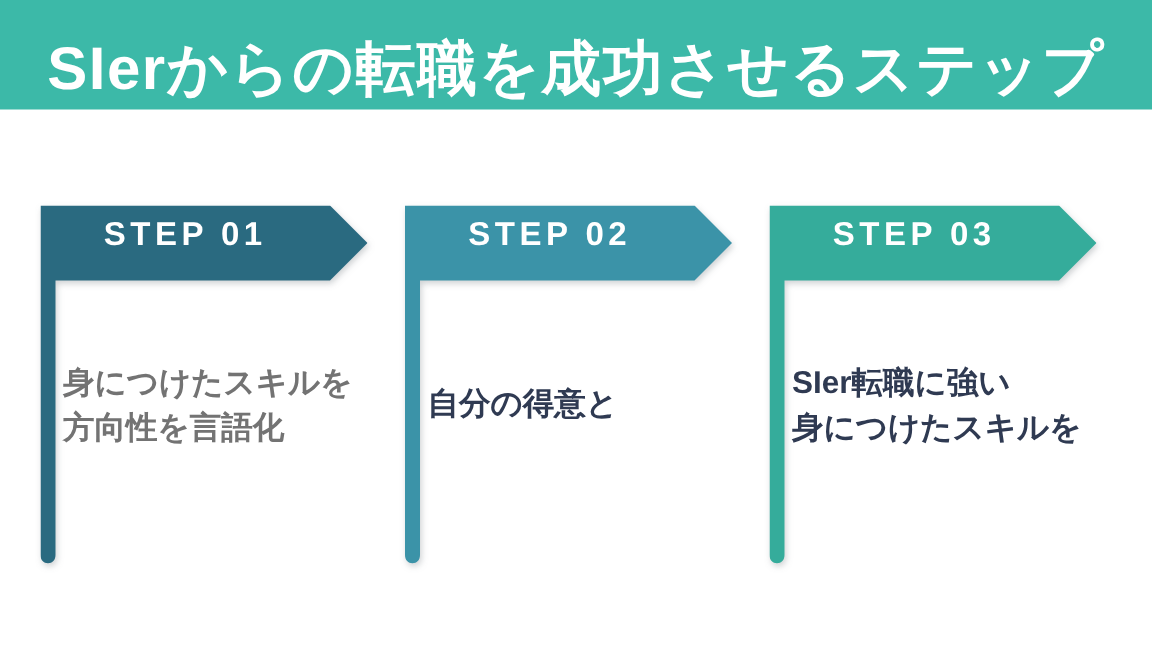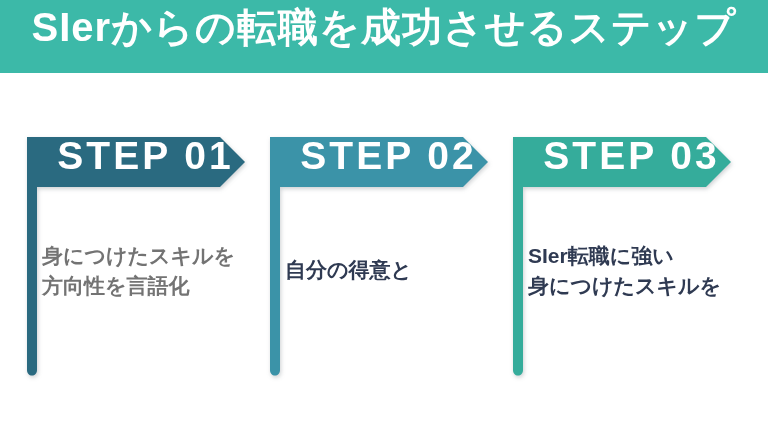--- a/index.html
+++ b/index.html
@@ -6,21 +6,21 @@
   body{
     width:768px;height:432px;
     background:#ffffff;
     font-family:"Liberation Sans","DejaVu Sans",sans-serif;
     overflow:hidden;
   }
   .canvas{position:relative;width:768px;height:432px;background:#ffffff;}
 
   .header{
     position:absolute;left:0;top:0;width:768px;height:73px;
-    display:flex;align-items:flex-start;justify-content:center;
+    display:flex;align-items:flex-end;justify-content:center;
   }
   .header-title{
     color:#ffffff;
     font-size:40px;
     font-weight:800;
     letter-spacing:1px;
     white-space:nowrap;
   }
 
   .step-col{position:absolute;top:137px;width:243px;height:240px;}
@@ -30,25 +30,24 @@
 
   .flag{
     position:absolute;left:0;top:0;
     filter:drop-shadow(1.5px 2px 2px rgba(60,70,80,0.25));
   }
 
   .step-label{
     position:absolute;left:0;top:0;width:193px;height:38px;
     display:flex;align-items:center;justify-content:center;
     color:#ffffff;
-    font-size:39px;
+    font-size:22px;
     font-weight:700;
     letter-spacing:3px;
     white-space:nowrap;
-    padding-left:22px;
   }
 
   .step-desc{
     position:absolute;left:15px;top:104px;
     font-size:21px;
     font-weight:700;
     line-height:30px;
     white-space:nowrap;
   }
 </style>

